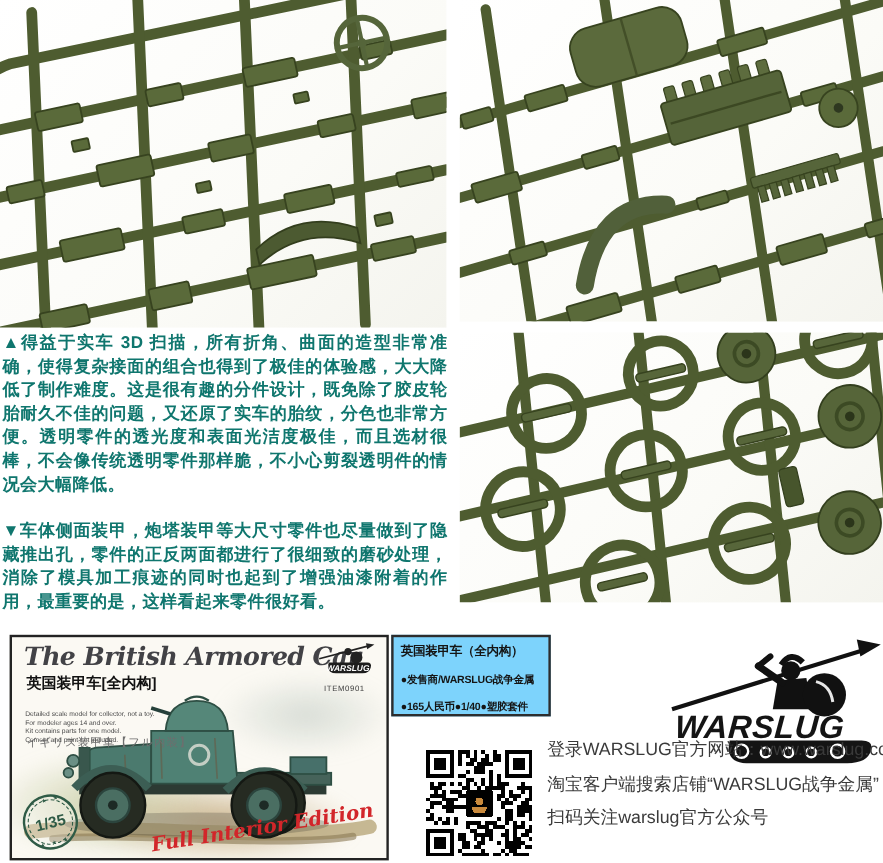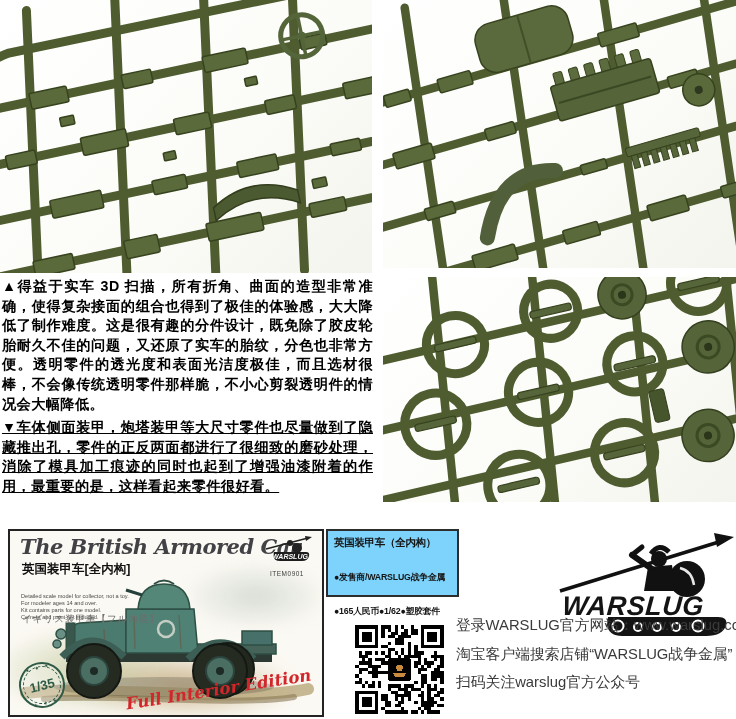--- a/index.html
+++ b/index.html
@@ -7,21 +7,21 @@
     position:relative;width:736px;height:719px;background:#ffffff;overflow:hidden;
     font-family:"Liberation Sans","DejaVu Sans",sans-serif;color:#151515;
   }
   .abs{position:absolute;}
   
   .photo{background:linear-gradient(135deg,#ffffff 0%,#fbfbf7 60%,#f4f4ee 100%);overflow:hidden;}
   .photo svg{display:block;width:100%;height:100%;}
   
   .para{
     width:371px;font-weight:700;font-size:14.2px;line-height:19.6px;
-    letter-spacing:.4px;text-align:justify;color:#000000;
+    letter-spacing:.4px;text-align:justify;color:#0f766e;
   }
   
   .boxart{
     width:312px;height:184px;border:2px solid #232323;background:#fbf9f3;overflow:hidden;
   }
   .wash{position:absolute;border-radius:50%;filter:blur(7px);}
   .boxart-title{
     position:absolute;left:10px;top:3px;font-family:"DejaVu Serif","Liberation Serif",serif;
     font-style:italic;font-weight:700;font-size:21px;color:#424246;letter-spacing:-0.5px;white-space:nowrap;
   }
@@ -44,21 +44,21 @@
     position:absolute;right:10px;bottom:16px;transform:rotate(-9deg);
     font-family:"DejaVu Serif","Liberation Serif",serif;font-style:italic;font-weight:700;
     font-size:16.5px;color:#d2262a;white-space:nowrap;
   }
   
   .infobox{
     width:118px;height:59px;border:2px solid #2d2d2d;background:#7dd3fc;
     padding:5px 5px 0 6px;box-sizing:content-box;
   }
   .infobox .t{font-size:10.5px;font-weight:700;letter-spacing:-0.3px;white-space:nowrap;}
-  .infobox .l{font-size:8.8px;font-weight:700;margin-top:22px;white-space:nowrap;letter-spacing:-0.2px;}
+  .infobox .l{font-size:8.8px;font-weight:700;margin-top:11px;white-space:nowrap;letter-spacing:-0.2px;}
   
   .promo{width:281px;font-size:14.8px;line-height:28.5px;color:#3a3a3a;white-space:nowrap;}
   .promo .h{font-weight:700;color:#2e2e2e;}
   
   .qr{background:#fff;}
   .qr svg{display:block;width:100%;height:100%;}
   .biglogo svg{display:block;width:100%;height:100%;}
 </style>
 </head>
 <body>
@@ -217,21 +217,21 @@
           <circle cx="310" cy="190" r="26" fill="#566539" stroke="#333f1e" stroke-width="1.5"></circle>
           <circle cx="310" cy="190" r="11" fill="none" stroke="#3c4a24" stroke-width="3"></circle>
           <circle cx="310" cy="190" r="4" fill="#2b351a"></circle>
         </g>
         <rect x="262" y="134" width="15" height="32" rx="3" fill="#47552c" stroke="#333f1e"></rect>
       </g>
     </svg>
   </div>
 
   <div class="abs para" style="left:2px;top:277px;">▲得益于实车 3D 扫描，所有折角、曲面的造型非常准确，使得复杂接面的组合也得到了极佳的体验感，大大降低了制作难度。这是很有趣的分件设计，既免除了胶皮轮胎耐久不佳的问题，又还原了实车的胎纹，分色也非常方便。透明零件的透光度和表面光洁度极佳，而且选材很棒，不会像传统透明零件那样脆，不小心剪裂透明件的情况会大幅降低。</div>
-  <div class="abs para" style="left:2px;top:418px;text-decoration:underline;">▼车体侧面装甲，炮塔装甲等大尺寸零件也尽量做到了隐藏推出孔，零件的正反两面都进行了很细致的磨砂处理，消除了模具加工痕迹的同时也起到了增强油漆附着的作用，最重要的是，这样看起来零件很好看。</div>
+  <div class="abs para" style="left:2px;top:434px;">▼车体侧面装甲，炮塔装甲等大尺寸零件也尽量做到了隐藏推出孔，零件的正反两面都进行了很细致的磨砂处理，消除了模具加工痕迹的同时也起到了增强油漆附着的作用，最重要的是，这样看起来零件很好看。</div>
 
   <div class="abs boxart" style="left:8px;top:529px;">
     <div class="wash" style="left:-20px;top:95px;width:200px;height:90px;background:radial-gradient(ellipse,rgba(166,176,112,.55),transparent 70%);"></div>
     <div class="wash" style="left:60px;top:120px;width:230px;height:70px;background:radial-gradient(ellipse,rgba(187,157,106,.75),transparent 70%);"></div>
     <div class="wash" style="left:170px;top:30px;width:150px;height:70px;background:radial-gradient(ellipse,rgba(150,170,160,.35),transparent 70%);"></div>
 
     <svg class="abs" style="left:4px;top:26px;width:304px;height:156px;" viewBox="0 0 304 156">
       <path d="M12,136 C70,128 230,146 294,132" stroke="#b9a87b" stroke-width="12" fill="none" stroke-linecap="round" opacity=".8"></path>
       <path d="M30,142 C90,136 220,150 280,140" stroke="#8a7a55" stroke-width="6" fill="none" stroke-linecap="round" opacity=".6"></path>
       <ellipse cx="150" cy="130" rx="110" ry="10" fill="rgba(60,60,50,.25)"></ellipse>
@@ -297,21 +297,21 @@
       <span class="stars-t">★ ★ ★</span>
       <span>1/35</span>
       <span class="stars-b">★ ★ ★</span>
     </div>
     <div class="edition">Full Interior Edition</div>
   </div>
 
   <div class="abs infobox" style="left:326px;top:529px;">
     <div class="t">英国装甲车（全内构）</div>
     <div class="l">●发售商/WARSLUG战争金属</div>
-    <div class="l">●165人民币●1/62●塑胶套件</div>
+    <div class="l">●165人民币●1/40●塑胶套件</div>
   </div>
 
   <div class="abs biglogo" style="left:556px;top:527px;width:180px;height:112px;">
     <svg viewBox="0 0 180 112">
       <line x1="4" y1="64" x2="166" y2="14" stroke="#111" stroke-width="3.5"></line>
       <polygon points="158,6 178,10 161,20" fill="#111"></polygon>
 
       <circle cx="103" cy="32" r="8" fill="#111"></circle>
       <path d="M95,27 Q103,15 113,25" stroke="#111" stroke-width="5" fill="none"></path>
       <path d="M92,40 L116,38 L120,64 L88,64 Z" fill="#111"></path>

